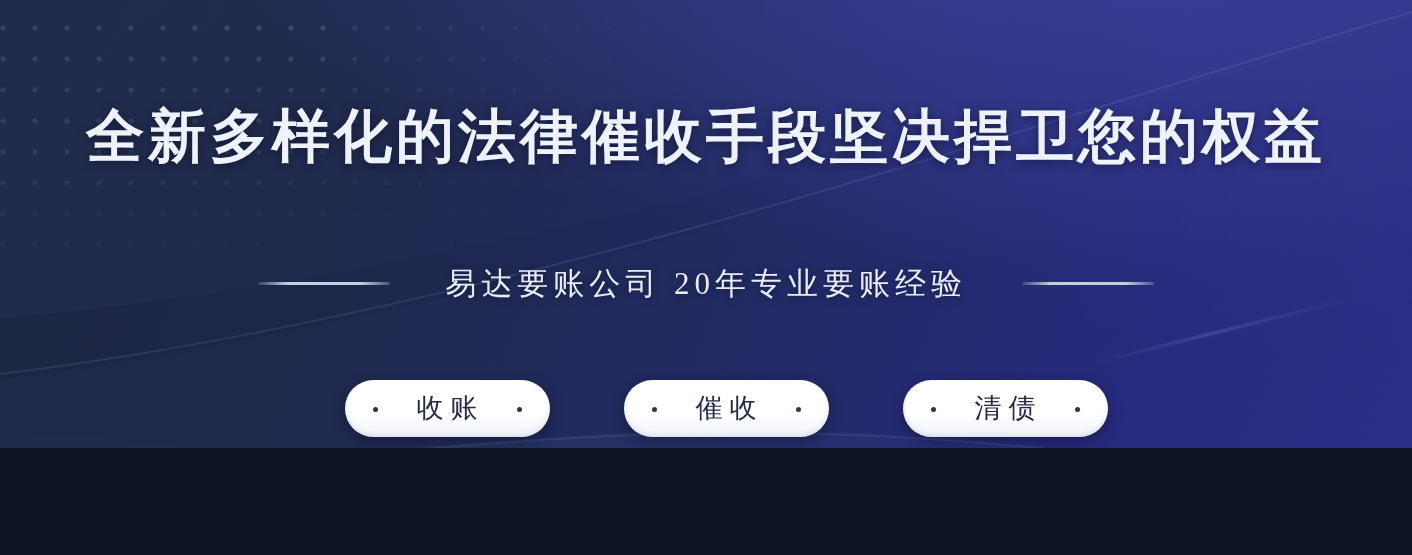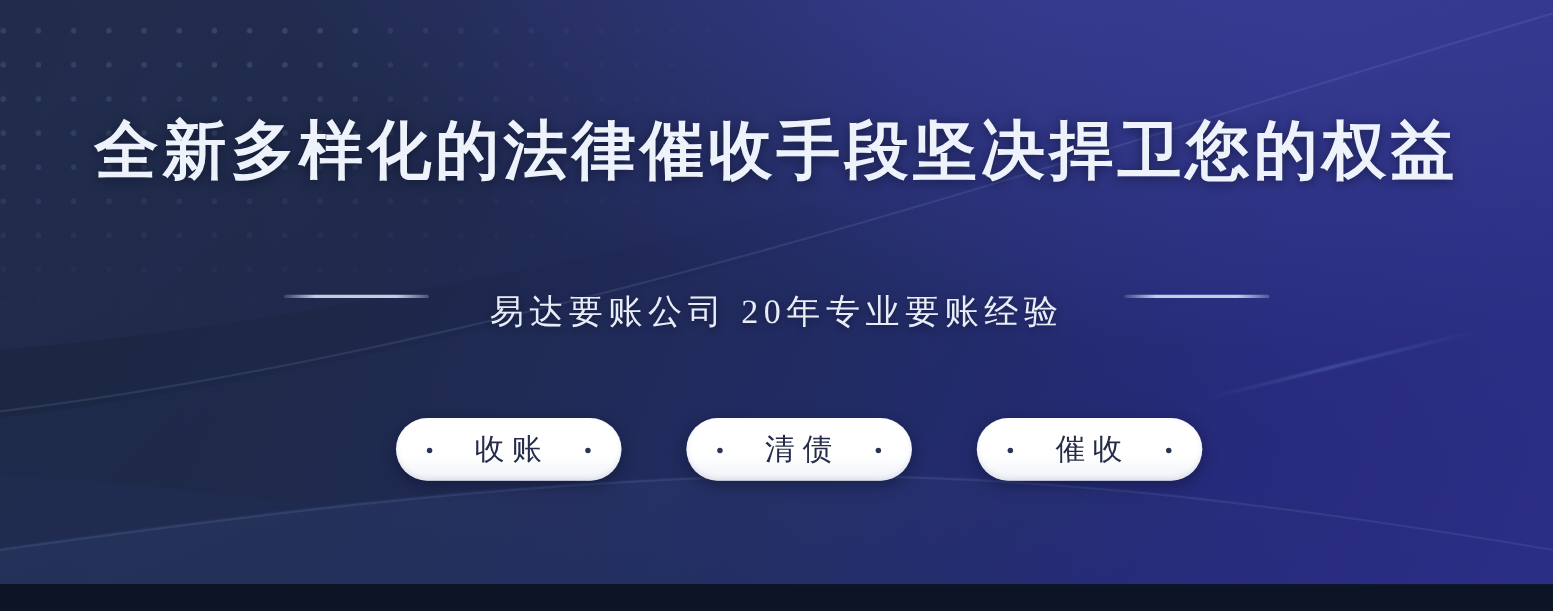--- a/index.html
+++ b/index.html
@@ -6,21 +6,21 @@
   * { margin:0; padding:0; box-sizing:border-box; }
   html, body {
     width:1412px; height:555px;
     background:#0d1426;
     font-family:"Liberation Serif","DejaVu Serif",serif;
     overflow:hidden;
   }
 
   #banner {
     position:relative;
-    width:1412px; height:531px;
+    width:1412px; height:448px;
     overflow:hidden;
     background:
       radial-gradient(120% 150% at 78% -18%, #3b3f96 0%, rgba(59,63,150,0) 52%),
       radial-gradient(90% 120% at 100% 10%, #2e3188 0%, rgba(46,49,136,0) 58%),
       linear-gradient(112deg, #1c2742 0%, #1d2747 26%, #212a63 55%, #262a7c 78%, #2b2e86 100%);
   }
 
   
   .layer { position:absolute; inset:0; pointer-events:none; }
 
@@ -79,21 +79,21 @@
     letter-spacing:4px;
     color:#eef2fb;
     text-shadow:0 2px 10px rgba(8,12,30,0.55);
     white-space:nowrap;
   }
 
   .sub-row {
     position:absolute;
     top:268px; left:0; right:0;
     display:flex;
-    align-items:flex-start;
+    align-items:center;
     justify-content:center;
     gap:55px;
   }
   .sub-rule {
     width:132px; height:3px;
     background:linear-gradient(90deg, rgba(196,208,232,0.15) 0%, rgba(203,214,236,0.95) 22%, rgba(203,214,236,0.95) 78%, rgba(196,208,232,0.25) 100%);
     border-radius:2px;
   }
   .subtitle {
     font-size:31px;
@@ -102,21 +102,21 @@
     color:#e7ecf7;
     white-space:nowrap;
     text-shadow:0 1px 7px rgba(8,12,30,0.5);
   }
 
   .pills {
     position:absolute;
     top:380px; left:0; right:0;
     display:flex;
     justify-content:center;
-    gap:59px;
+    gap:74px;
     padding-left:40px;
   }
   .pill {
     position:relative;
     width:205px; height:57px;
     border-radius:30px;
     background:linear-gradient(180deg, #ffffff 0%, #ffffff 58%, #f1f3f8 100%);
     box-shadow:0 4px 14px rgba(6,10,26,0.40), inset 0 -2px 5px rgba(190,198,216,0.45);
     display:flex;
     align-items:center;
@@ -202,25 +202,25 @@
 
       <div class="pill">
         <span class="pdot left"></span>
         <span class="pill-label">收账</span>
         <span class="pdot right"></span>
       </div>
 
 
       <div class="pill">
         <span class="pdot left"></span>
+        <span class="pill-label">催收</span>
+        <span class="pdot right"></span>
+      </div>
+
+      <div class="pill">
+        <span class="pdot left"></span>
         <span class="pill-label">清债</span>
         <span class="pdot right"></span>
       </div>
 
-      <div class="pill">
-        <span class="pdot left"></span>
-        <span class="pill-label">催收</span>
-        <span class="pdot right"></span>
-      </div>
-
     </div>
   </div>
 </div>
 
 </body></html>

